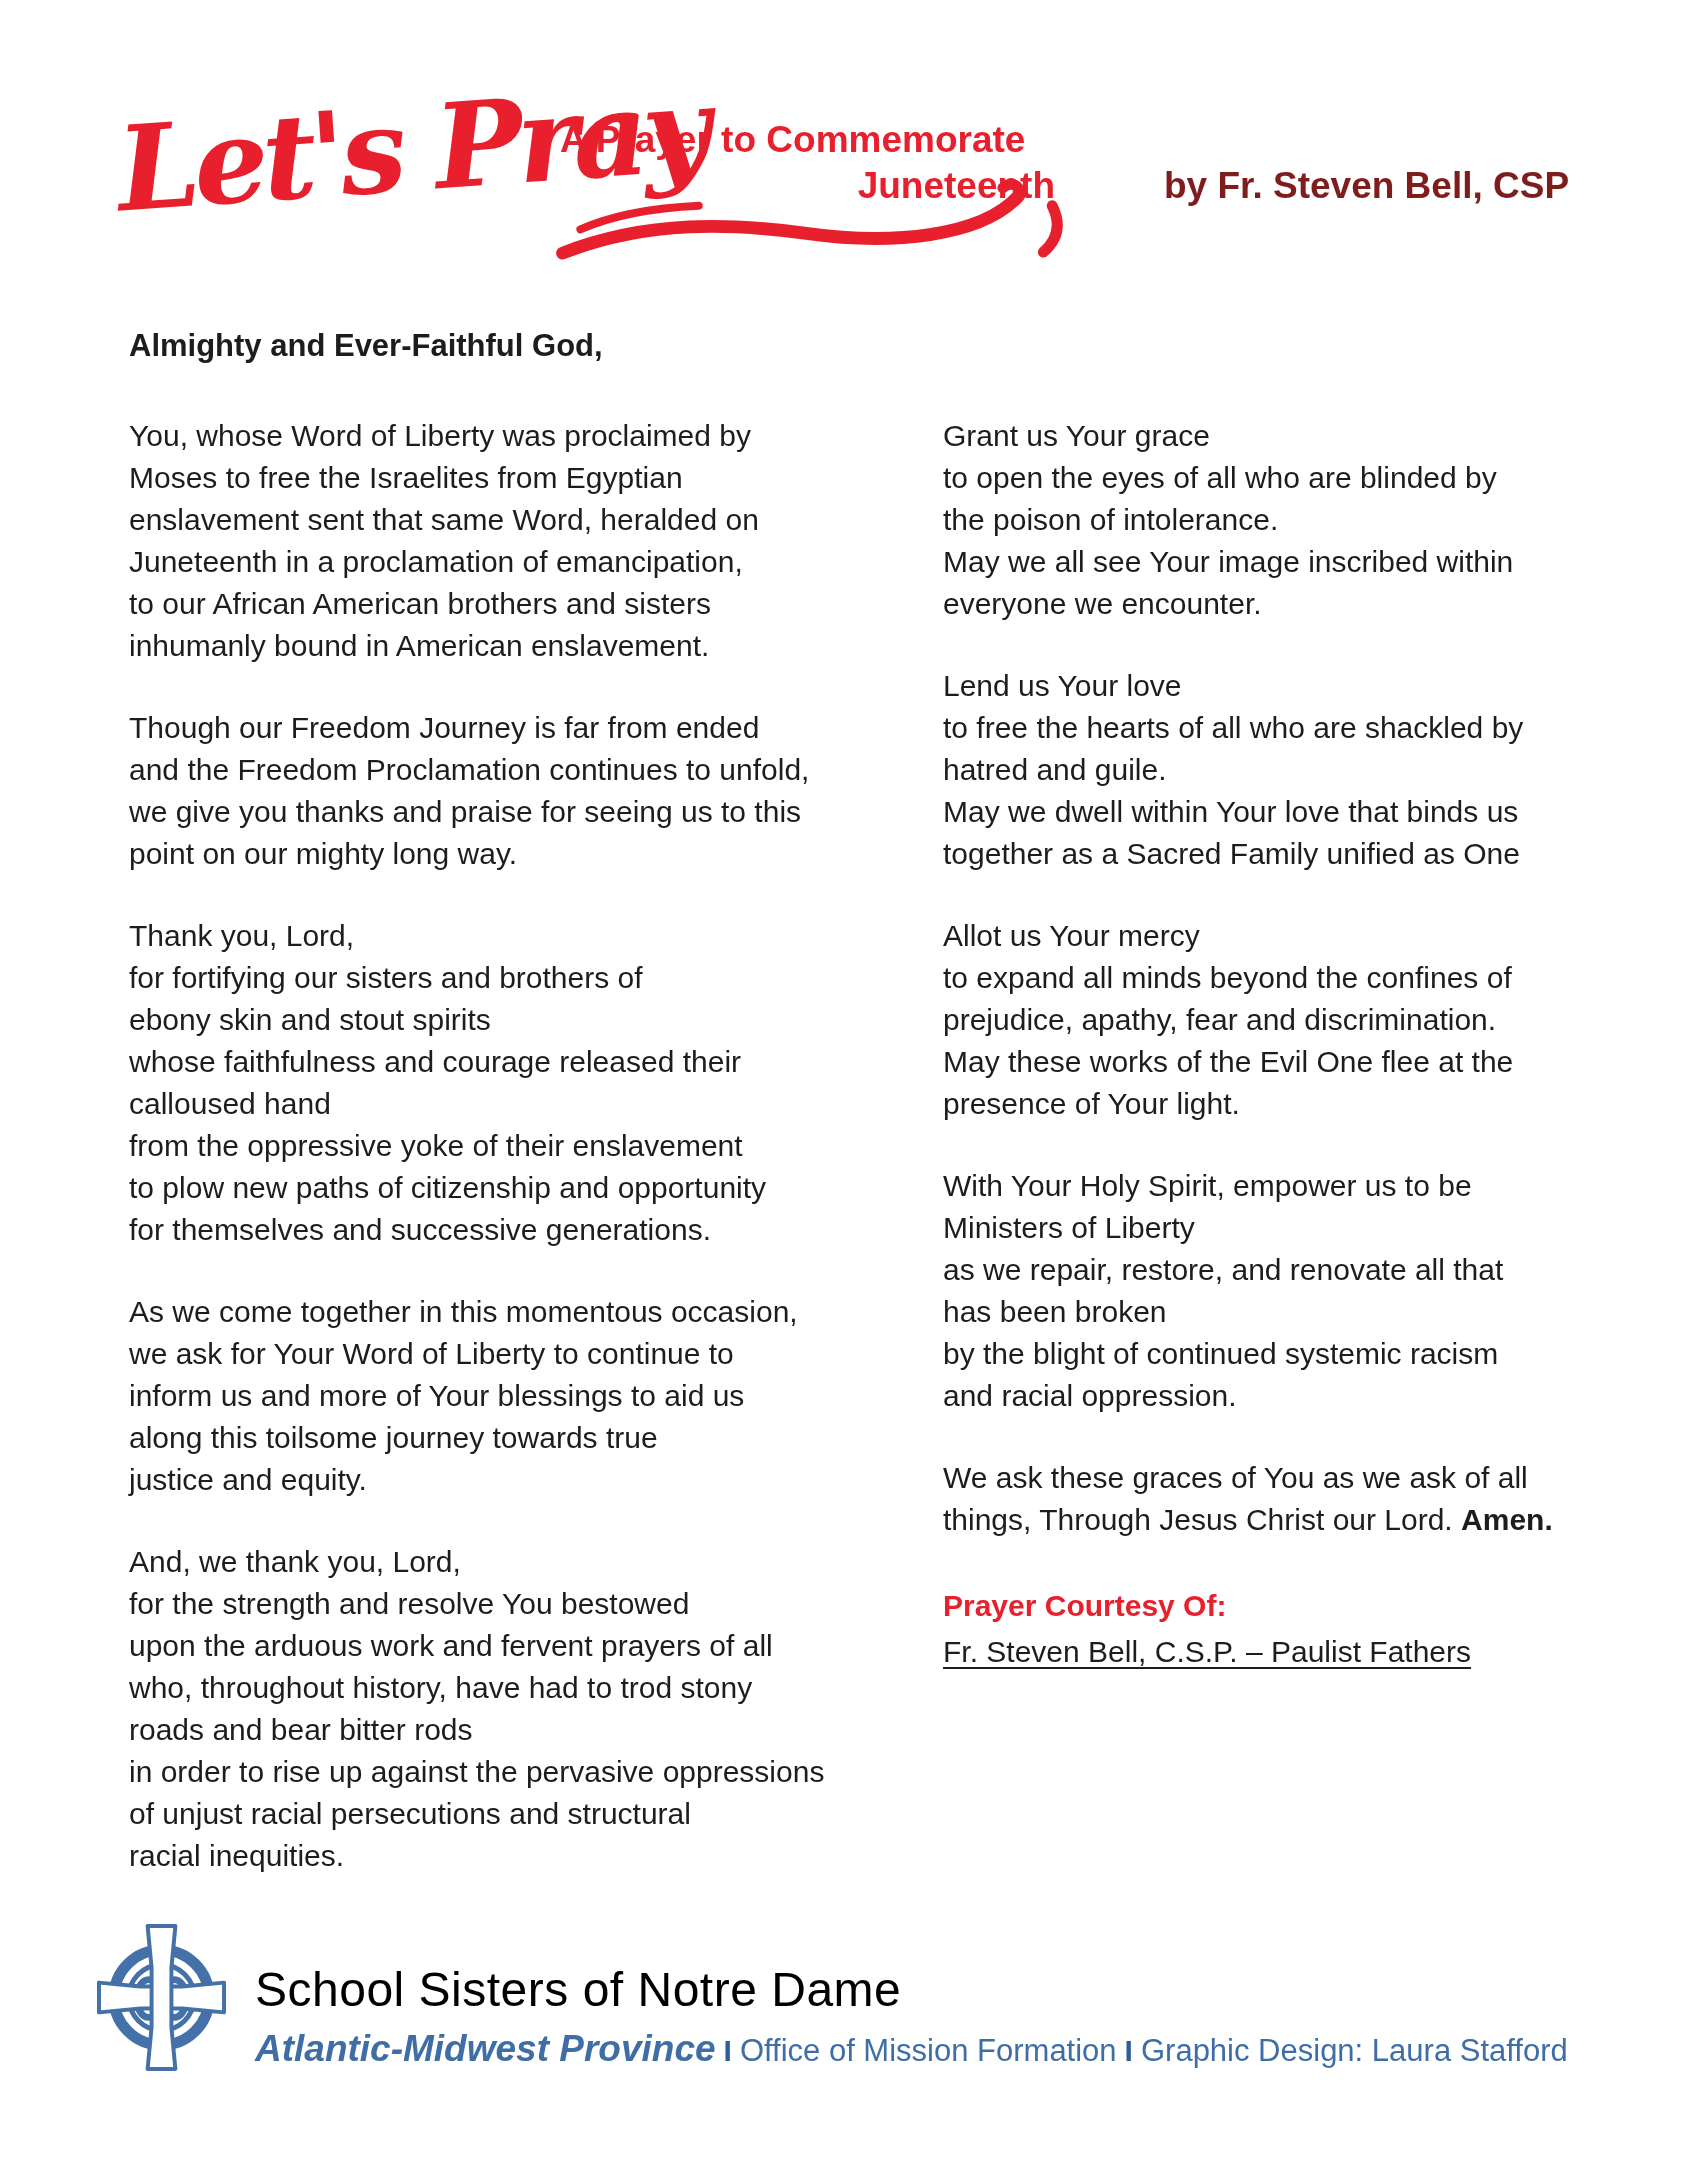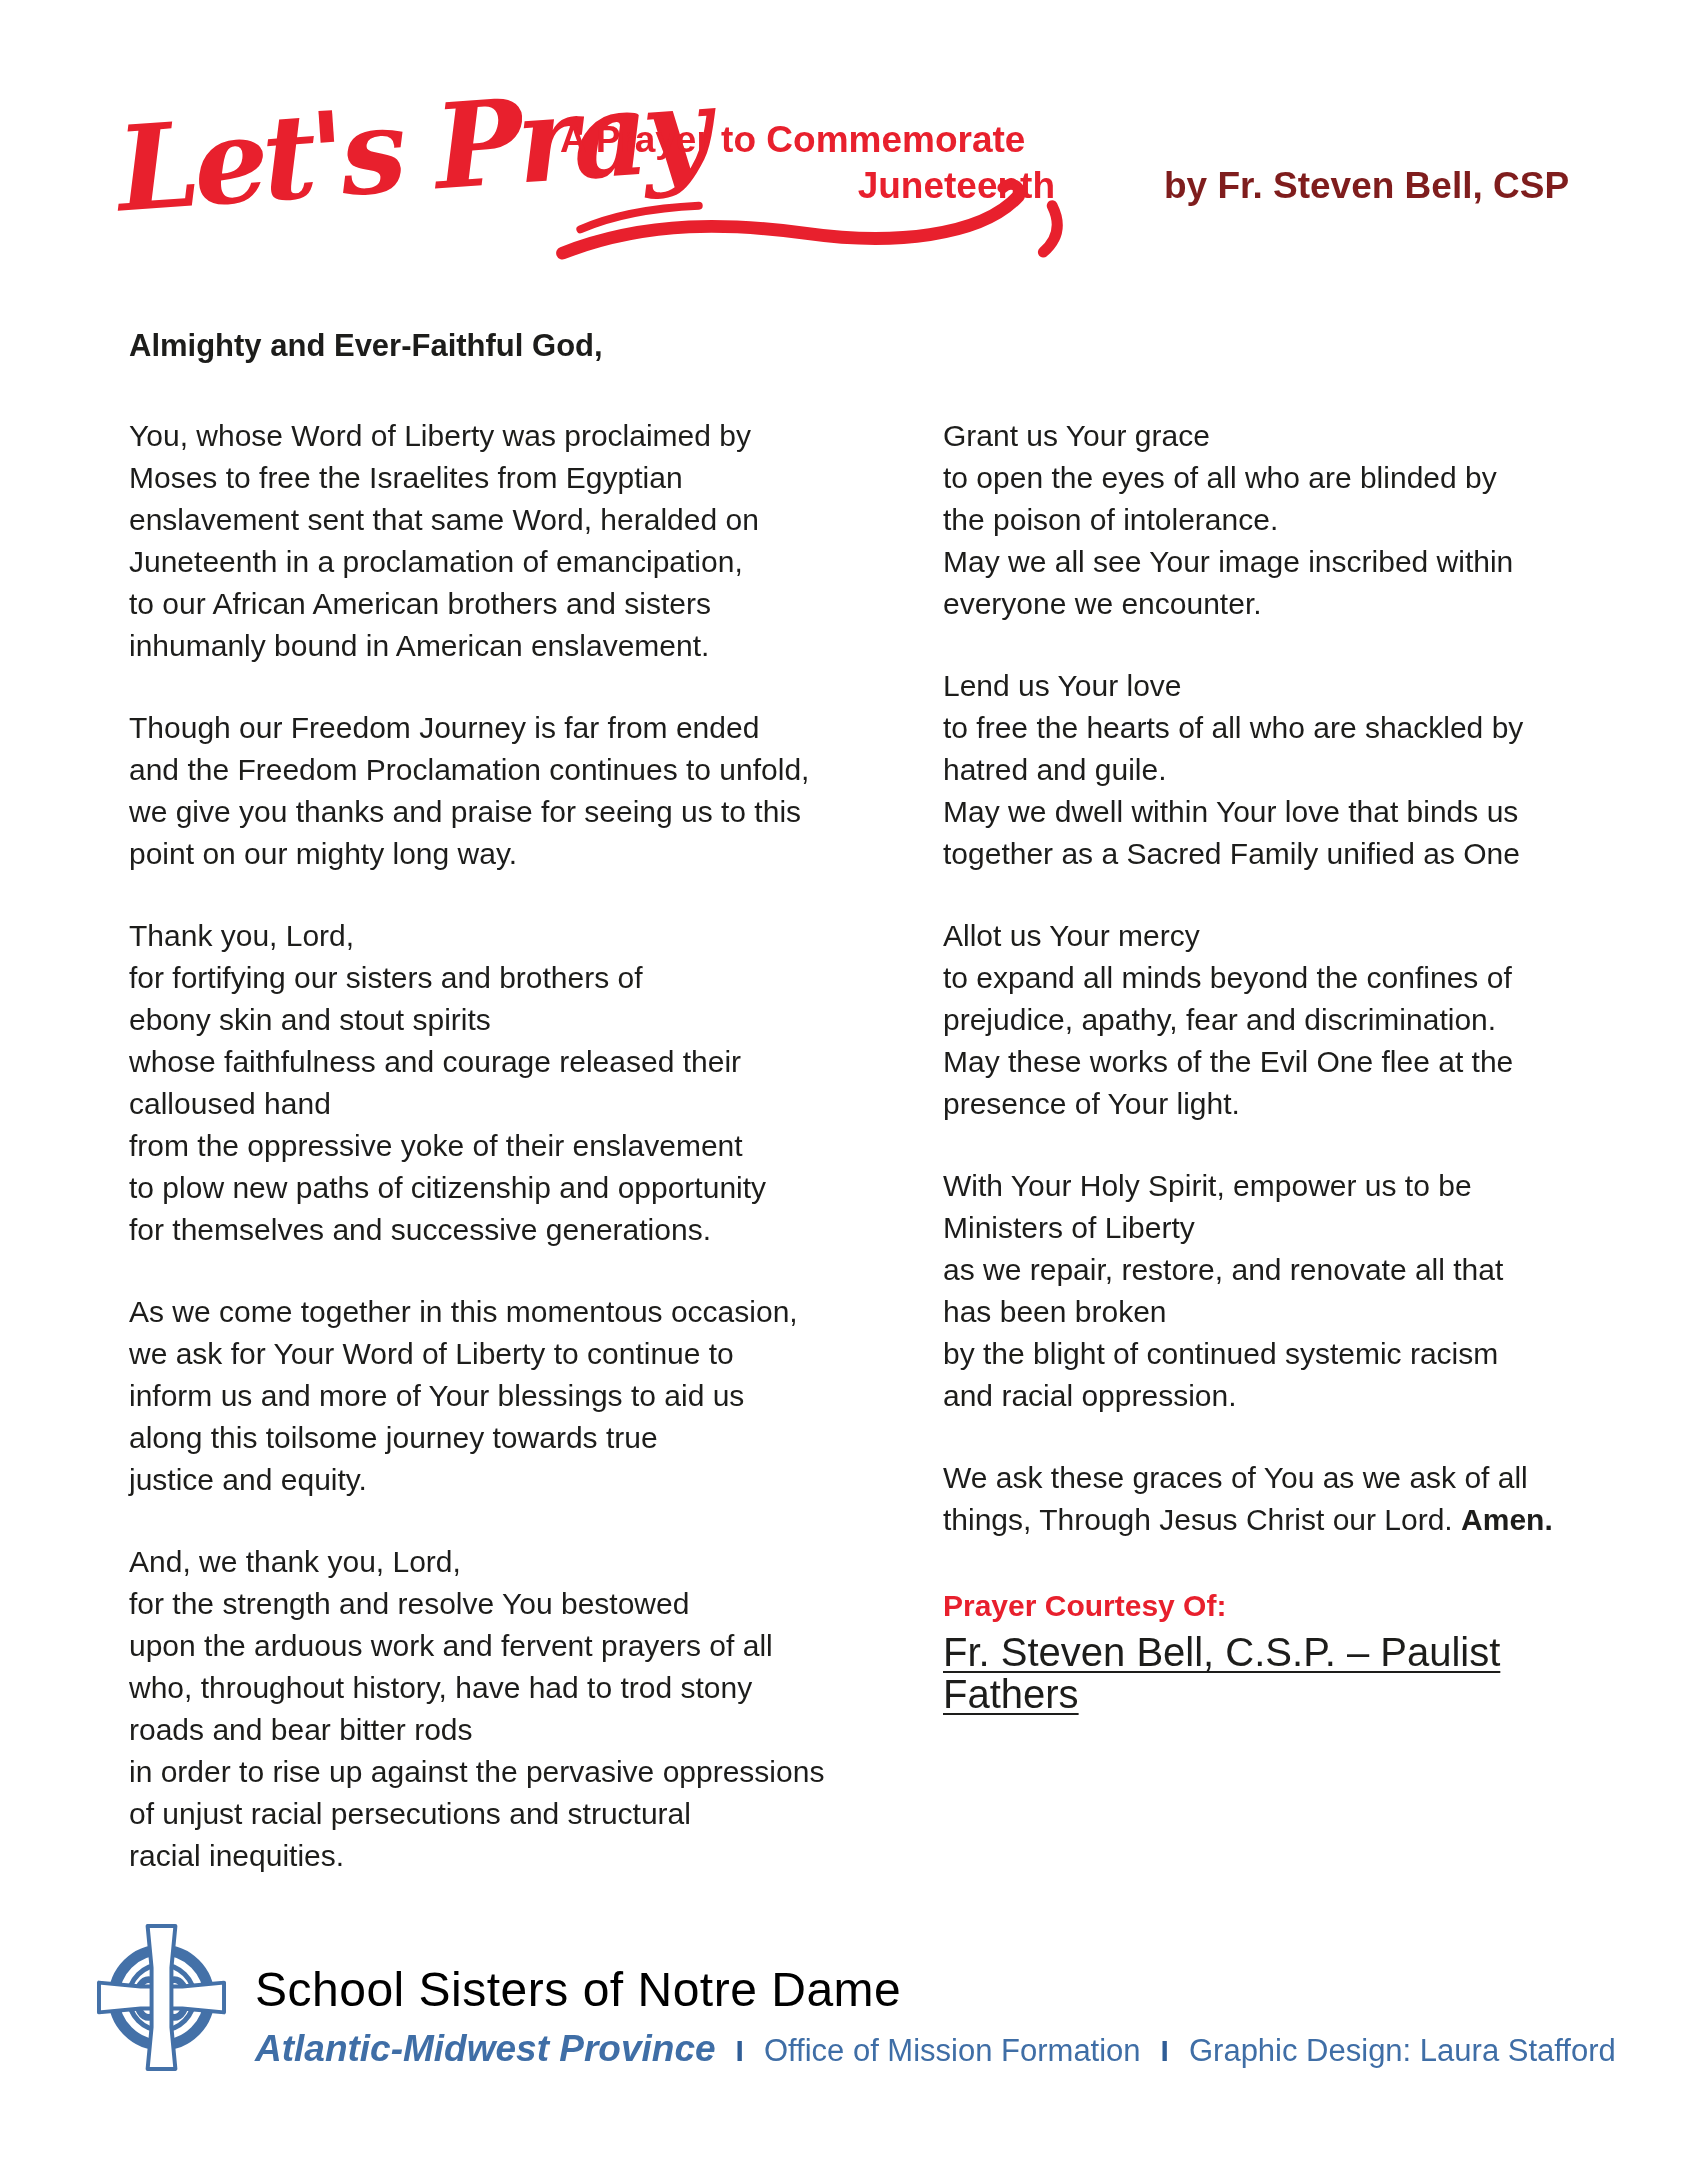--- a/index.html
+++ b/index.html
@@ -38,33 +38,33 @@
   .col{position:absolute;top:415px;font-size:30px;line-height:42px;}
   .col-left{left:129px;width:802px;}
   .col-right{left:943px;width:693px;}
   p.para{margin:0 0 40px 0;white-space:pre-line;}
   p.closing{margin-top:38px;margin-bottom:44px;}
   .amen{font-weight:bold;}
   .courtesy-head{
     margin:0;font-size:30px;line-height:42px;font-weight:bold;color:#e8202d;
   }
   .courtesy-name{
-    margin:4px 0 0 0;font-size:40px;line-height:42px;
+    margin:4px 0 0 0;font-size:30px;line-height:42px;
     text-decoration:underline;text-underline-offset:5px;text-decoration-thickness:2px;
   }
 
   
   .footer-logo{position:absolute;left:96px;top:1923px;width:131px;height:149px;}
   .org-name{
     position:absolute;left:255px;top:1962px;
     font-size:48px;color:#000000;letter-spacing:0.5px;white-space:nowrap;
   }
   .footer-line2{
     position:absolute;left:255px;top:2028px;white-space:nowrap;
-    display:flex;align-items:baseline;gap:20px;color:#3f6ea6;
+    display:flex;align-items:baseline;gap:8px;color:#3f6ea6;
   }
   .province{font-size:37px;font-weight:bold;font-style:italic;}
   .footer-sep{font-size:30px;font-weight:bold;color:#2f5d96;}
   .footer-item{font-size:31px;}
 </style>
 </head>
 <body>
 
 <div class="page">
 

